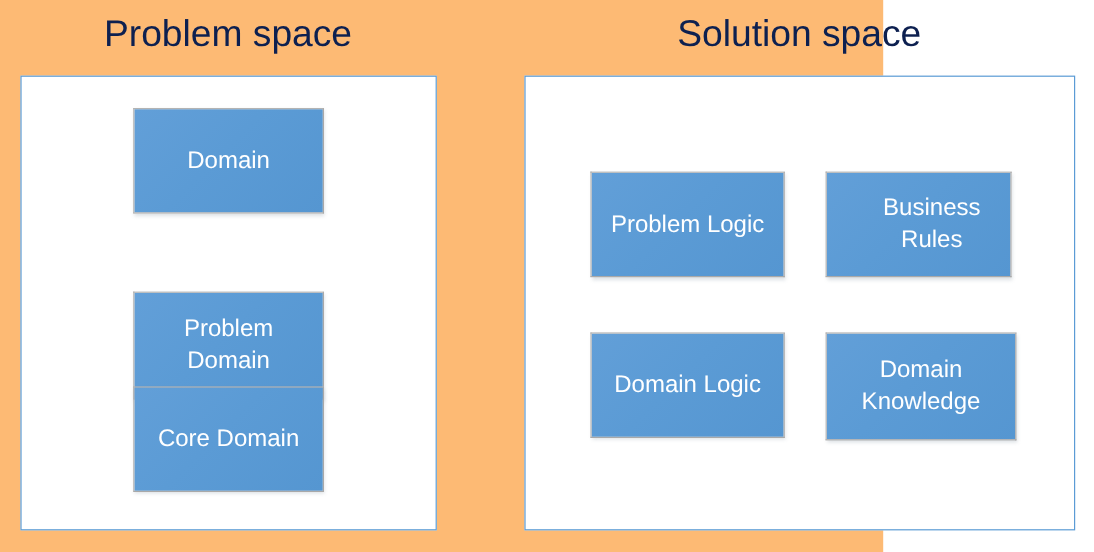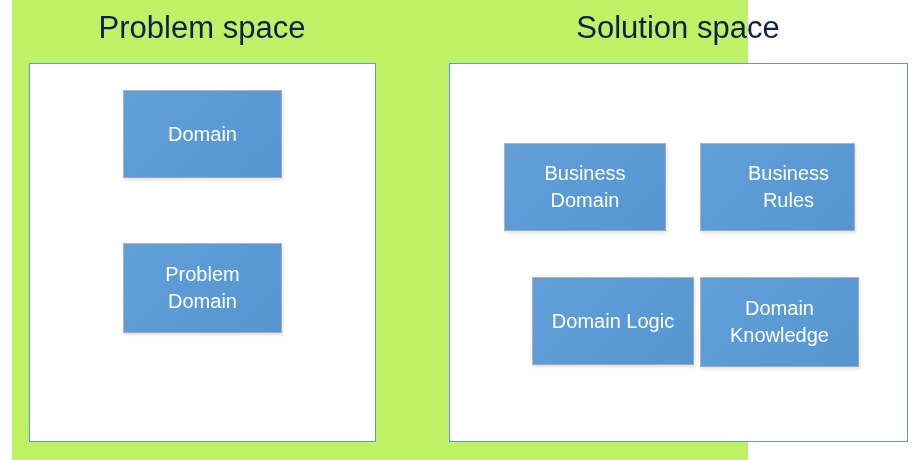--- a/index.html
+++ b/index.html
@@ -11,24 +11,24 @@
     width: 912px;
     height: 460px;
     position: relative;
     overflow: hidden;
     font-family: "Liberation Sans", sans-serif;
     -webkit-font-smoothing: antialiased;
   }
 
   .stage {
     position: absolute;
-    left: 12px; top: 0;
+    left: 0; top: 0;
     width: 736px;
     height: 460px;
-    background: #bef264;
+    background: #fdba74;
   }
 
   
   .panel-title {
     position: absolute;
     color: #0d2050;
     font-size: 31px;
     font-weight: 400;
     line-height: 1;
     letter-spacing: 0px;
@@ -89,43 +89,44 @@
   }
 
   
   #box-domain          { left: 111px; top:  90px; width: 159px; height:  88px; }
   #box-problem-domain  { left: 111px; top: 207px; width: 159px; height:  90px; margin-top: 36px; }
   #box-core-domain     { left: 111px; top: 322px; width: 159px; height:  88px; }
 
   
   #box-business-logic     { left: 492px; top: 143px; width: 162px; height:  88px; }
   #box-business-rules     { left: 688px; top: 143px; width: 155px; height:  88px; padding-left: 28px; }
-  #box-domain-logic       { left: 492px; top: 277px; width: 162px; height:  88px; margin-left: 28px; }
+  #box-domain-logic       { left: 492px; top: 277px; width: 162px; height:  88px; }
   #box-domain-knowledge   { left: 688px; top: 277px; width: 159px; height:  90px; }
 </style>
 </head>
 <body>
 
 <div class="stage">
 
   <div class="panel-title" id="title-problem">Problem space</div>
 
   <div class="space-panel" id="panel-problem"></div>
 
   <div class="concept-box" id="box-domain">Domain</div>
 
   <div class="concept-box" id="box-problem-domain">Problem
 Domain</div>
 
+  <div class="concept-box" id="box-core-domain">Core Domain</div>
 
   <div class="panel-title" id="title-solution">Solution space</div>
 
   <div class="space-panel" id="panel-solution"></div>
 
-  <div class="concept-box" id="box-business-logic">Business Domain</div>
+  <div class="concept-box" id="box-business-logic">Problem Logic</div>
 
   <div class="concept-box" id="box-business-rules">Business Rules</div>
 
   <div class="concept-box" id="box-domain-logic">Domain Logic</div>
 
   <div class="concept-box" id="box-domain-knowledge">Domain
 Knowledge</div>
 
 </div>
 

